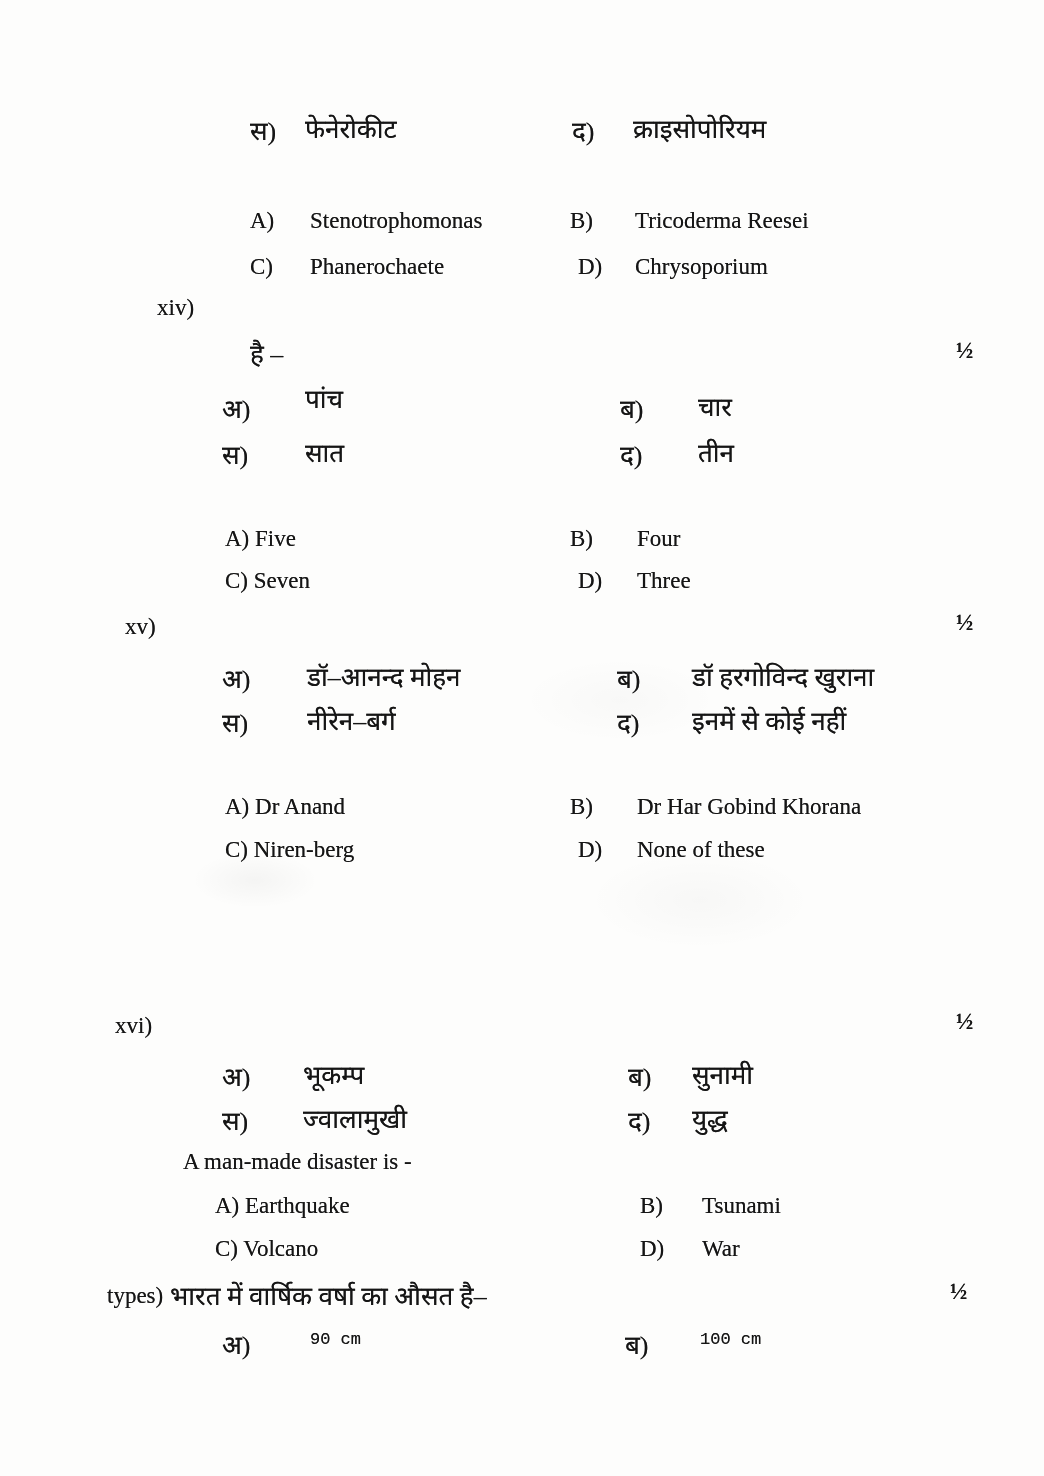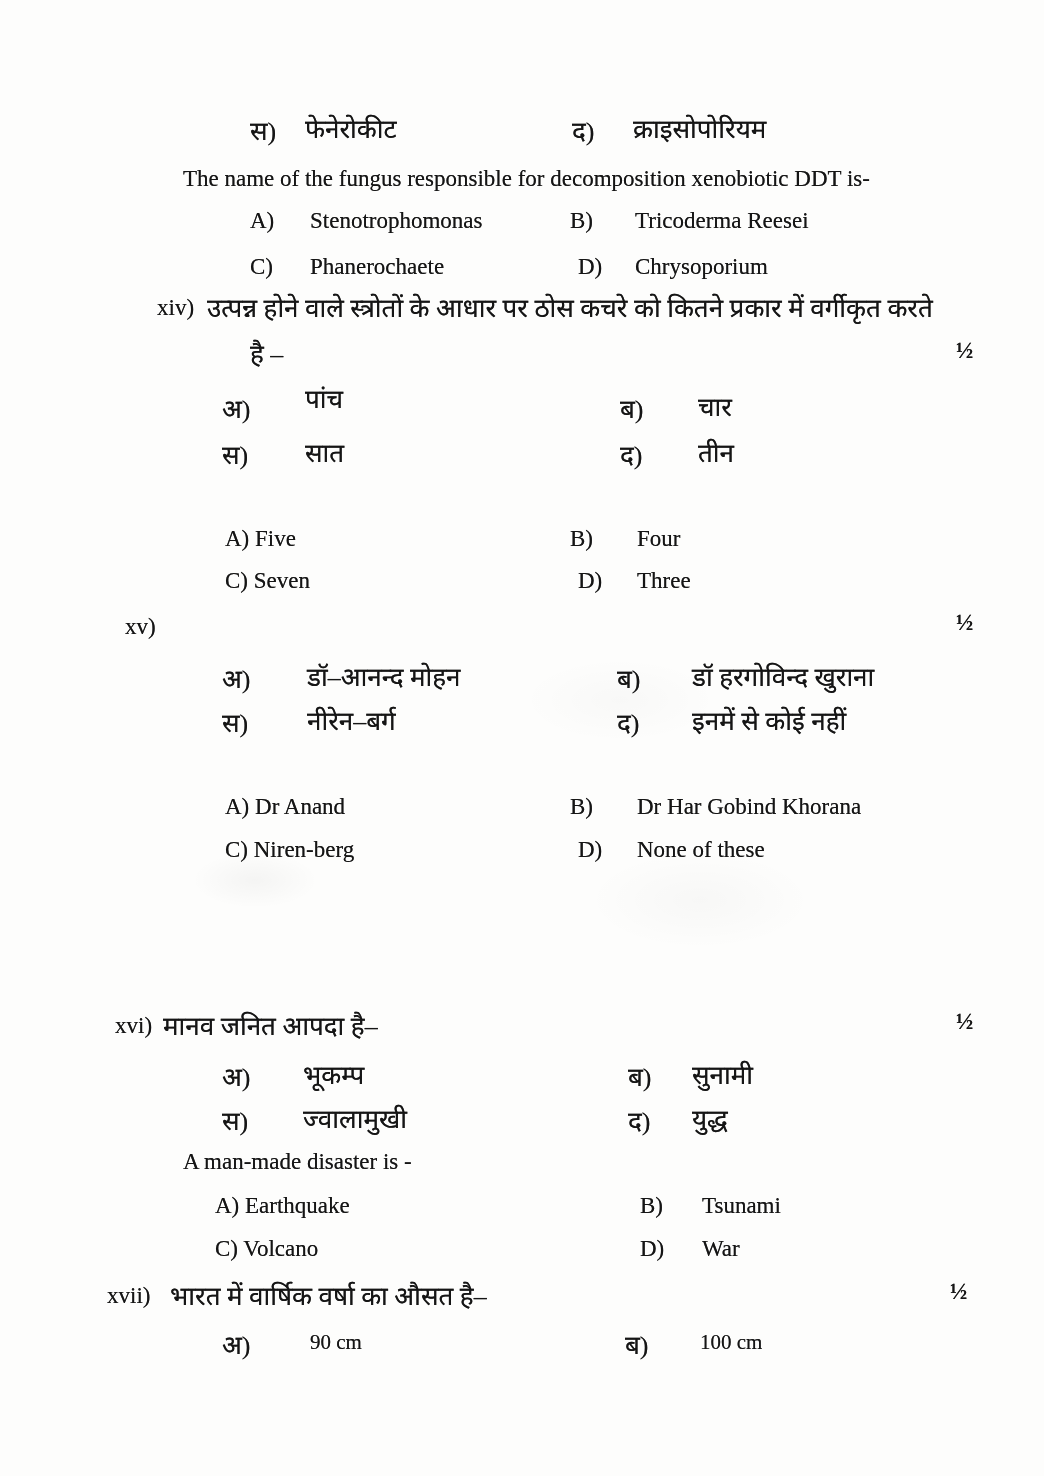--- a/index.html
+++ b/index.html
@@ -15,45 +15,43 @@
     overflow:hidden;
   }
   .f{
     position:absolute;
     white-space:nowrap;
     color:#151515;
     text-shadow:0 0 0.5px rgba(0,0,0,0.65);
   }
   .hi{font-family:"Liberation Serif","DejaVu Sans",sans-serif;font-size:26px;}
   .en{font-family:"Liberation Serif","DejaVu Serif",serif;font-size:23px;}
-  .sans{font-family:Liberation Serif, serif;font-size:21px;}
+  .sans{font-family:Liberation Mono, monospace;font-size:17px;}
   .marks{font-family:"Liberation Serif","DejaVu Serif",serif;font-size:23px;font-weight:bold;}
 </style>
 </head>
 <body>
 
 <div class="page">
 
   <span class="f hi" style="left:250px;top:112px">स)</span>
   <span class="f hi" style="left:305px;top:110px">फेनेरोकीट</span>
   <span class="f hi" style="left:572px;top:112px">द)</span>
   <span class="f hi" style="left:633px;top:110px">क्राइसोपोरियम</span>
 
-  <span class="f en" style="left:183px;top:166px">The name of the fungus  responsible for decomposition xenobiotic DDT is-</span>
   <span class="f en" style="left:250px;top:208px">A)</span>
   <span class="f en" style="left:310px;top:208px">Stenotrophomonas</span>
   <span class="f en" style="left:570px;top:208px">B)</span>
   <span class="f en" style="left:635px;top:208px">Tricoderma Reesei</span>
   <span class="f en" style="left:250px;top:254px">C)</span>
   <span class="f en" style="left:310px;top:254px">Phanerochaete</span>
   <span class="f en" style="left:578px;top:254px">D)</span>
   <span class="f en" style="left:635px;top:254px">Chrysoporium</span>
 
   <span class="f en" style="left:157px;top:295px">xiv)</span>
-  <span class="f hi" style="left:207px;top:289px">उत्पन्न होने वाले स्त्रोतों के आधार पर ठोस कचरे को कितने प्रकार में वर्गीकृत करते</span>
   <span class="f hi" style="left:250px;top:335px">है –</span>
   <span class="f marks" style="left:956px;top:338px">½</span>
 
   <span class="f hi" style="left:222px;top:390px">अ)</span>
   <span class="f hi" style="left:305px;top:380px">पांच</span>
   <span class="f hi" style="left:620px;top:390px">ब)</span>
   <span class="f hi" style="left:698px;top:388px">चार</span>
   <span class="f hi" style="left:222px;top:436px">स)</span>
   <span class="f hi" style="left:305px;top:434px">सात</span>
   <span class="f hi" style="left:620px;top:436px">द)</span>
@@ -79,41 +77,40 @@
   <span class="f hi" style="left:692px;top:702px">इनमें से कोई नहीं</span>
 
   <span class="f en" style="left:225px;top:794px">A) Dr Anand</span>
   <span class="f en" style="left:570px;top:794px">B)</span>
   <span class="f en" style="left:637px;top:794px">Dr Har Gobind Khorana</span>
   <span class="f en" style="left:225px;top:837px">C) Niren-berg</span>
   <span class="f en" style="left:578px;top:837px">D)</span>
   <span class="f en" style="left:637px;top:837px">None of these</span>
 
   <span class="f en" style="left:115px;top:1013px">xvi)</span>
-  <span class="f hi" style="left:163px;top:1007px">मानव जनित आपदा है–</span>
   <span class="f marks" style="left:956px;top:1009px">½</span>
 
   <span class="f hi" style="left:222px;top:1058px">अ)</span>
   <span class="f hi" style="left:303px;top:1056px">भूकम्प</span>
   <span class="f hi" style="left:628px;top:1058px">ब)</span>
   <span class="f hi" style="left:692px;top:1056px">सुनामी</span>
   <span class="f hi" style="left:222px;top:1102px">स)</span>
   <span class="f hi" style="left:303px;top:1100px">ज्वालामुखी</span>
   <span class="f hi" style="left:628px;top:1102px">द)</span>
   <span class="f hi" style="left:692px;top:1100px">युद्ध</span>
 
   <span class="f en" style="left:183px;top:1149px">A man-made disaster is -</span>
   <span class="f en" style="left:215px;top:1193px">A) Earthquake</span>
   <span class="f en" style="left:640px;top:1193px">B)</span>
   <span class="f en" style="left:702px;top:1193px">Tsunami</span>
   <span class="f en" style="left:215px;top:1236px">C) Volcano</span>
   <span class="f en" style="left:640px;top:1236px">D)</span>
   <span class="f en" style="left:702px;top:1236px">War</span>
 
-  <span class="f en" style="left:107px;top:1283px">xvii)</span>
+  <span class="f en" style="left:107px;top:1283px">types)</span>
   <span class="f hi" style="left:170px;top:1277px">भारत में वार्षिक वर्षा का औसत है–</span>
   <span class="f marks" style="left:950px;top:1279px">½</span>
 
   <span class="f hi" style="left:222px;top:1326px">अ)</span>
   <span class="f sans" style="left:310px;top:1330px">90  cm</span>
   <span class="f hi" style="left:625px;top:1326px">ब)</span>
   <span class="f sans" style="left:700px;top:1330px">100 cm</span>
 
 </div>
 

